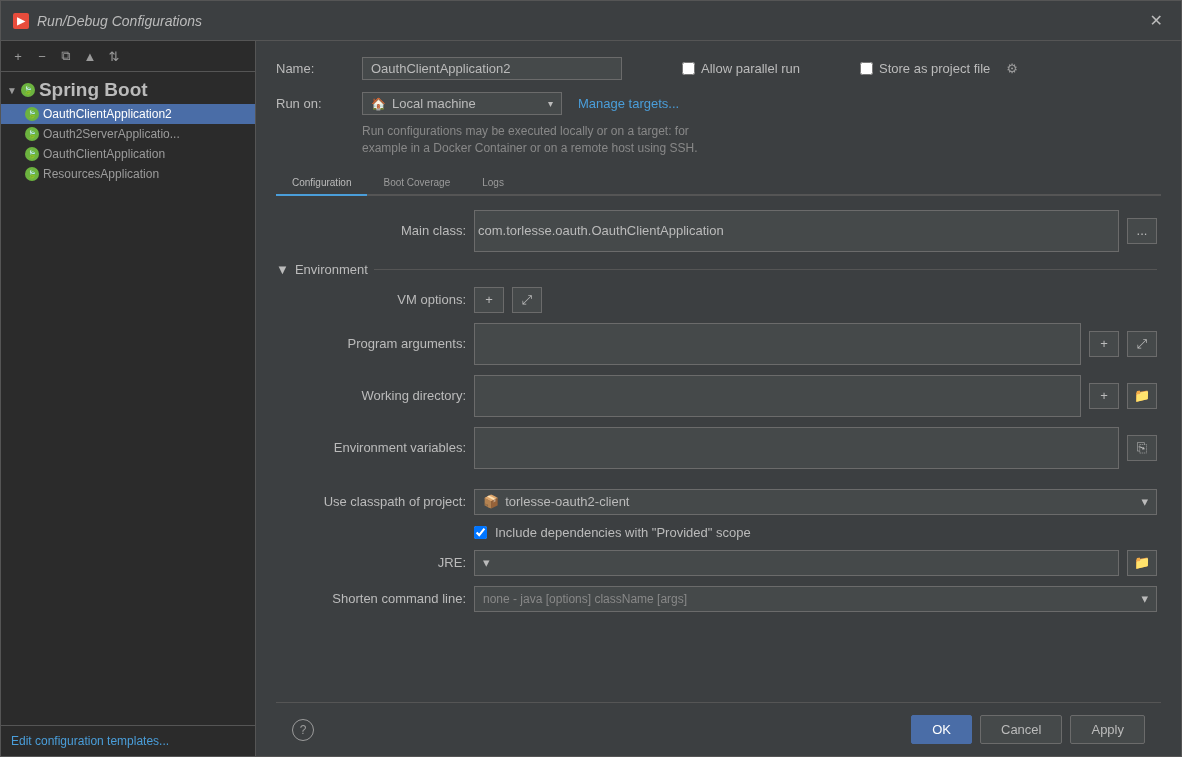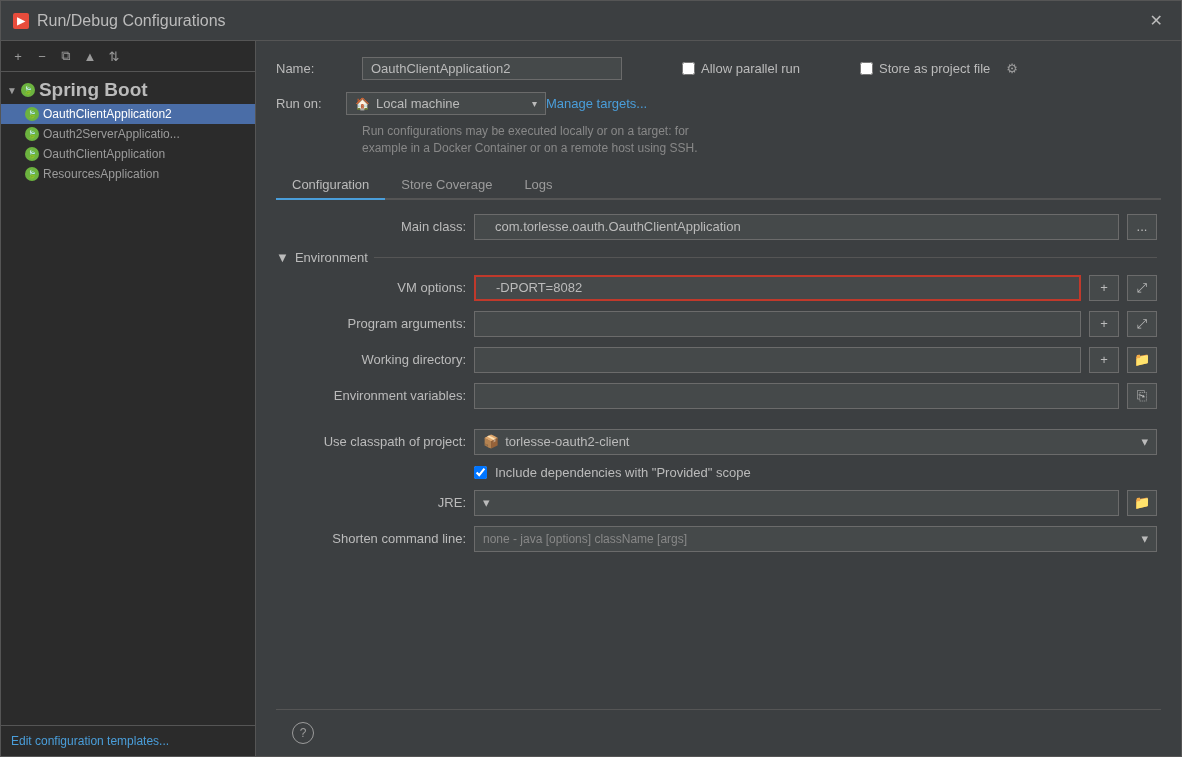--- a/index.html
+++ b/index.html
@@ -46,21 +46,22 @@
       display: flex;
       align-items: center;
       justify-content: center;
       font-size: 10px;
       color: white;
       font-weight: bold;
     }
 
     .title-text {
       color: #bbbbbb;
-      font-size: 16px;
+      font-size: 14px;
+      font-style: italic;
     }
 
     .close-btn {
       cursor: pointer;
       color: #bbbbbb;
       font-size: 16px;
       padding: 2px 6px;
       border-radius: 2px;
     }
 
@@ -201,20 +202,21 @@
       padding-left: 44px;
     }
 
     .checkbox-label input[type=checkbox] {
       accent-color: #4a9eda;
     }
 
     .run-on-row {
       display: flex;
       align-items: center;
+      gap: 16px;
       margin-bottom: 8px;
       flex-shrink: 0;
     }
 
     .dropdown {
       background: #45494a;
       border: 1px solid #6b6b6b;
       color: #bbbbbb;
       padding: 3px 8px;
       font-size: 13px;
@@ -250,21 +252,21 @@
       display: flex;
       border-bottom: 2px solid #555;
       flex-shrink: 0;
       margin-bottom: 14px;
     }
 
     .tab {
       padding: 6px 16px;
       cursor: pointer;
       color: #9b9b9b;
-      font-size: 13px;
+      font-size: 10px;
       border-bottom: 2px solid transparent;
       margin-bottom: -2px;
     }
     .tab.active {
       color: #bbbbbb;
       border-bottom: 2px solid #4a9eda;
     }
 
     
     .config-content {
@@ -286,24 +288,24 @@
       min-width: 190px;
       text-align: right;
       flex-shrink: 0;
     }
 
     .form-input {
       flex: 1;
       background: #45494a;
       border: 1px solid #6b6b6b;
       color: #bbbbbb;
-      padding: 3px 20px;
+      padding: 3px 3px;
       font-size: 13px;
       outline: none;
-      height: 26px;
+      height: 42px;
     }
 
     .form-input.highlighted {
       border: 2px solid #c0392b;
     }
 
     .form-input-btn {
       background: #45494a;
       border: 1px solid #6b6b6b;
       color: #bbbbbb;
@@ -510,41 +512,40 @@
         <span class="manage-targets">Manage targets...</span>
       </div>
 
       <div class="run-description">
         Run configurations may be executed locally or on a target: for<br>
         example in a Docker Container or on a remote host using SSH.
       </div>
 
       <div class="tabs">
         <div class="tab active">Configuration</div>
-        <div class="tab">Store Coverage</div>
+        <div class="tab">Boot Coverage</div>
         <div class="tab">Logs</div>
       </div>
 
       <div class="config-content">
 
         <div class="form-row">
           <span class="form-label">Main class:</span>
           <input class="form-input" type="text" value="com.torlesse.oauth.OauthClientApplication" style="">
           <div class="form-input-btn">...</div>
         </div>
 
         <div class="section-header">
           <span>▼</span>
           <span>Environment</span>
           <div class="section-divider"></div>
         </div>
 
         <div class="form-row">
           <span class="form-label">VM options:</span>
-          <input class="form-input highlighted" type="text" value="-DPORT=8082" style="">
           <div class="form-input-btn">+</div>
           <div class="form-input-btn">⤢</div>
         </div>
 
         <div class="form-row">
           <span class="form-label">Program arguments:</span>
           <input class="form-input" type="text" value="" style="">
           <div class="form-input-btn">+</div>
           <div class="form-input-btn">⤢</div>
         </div>
@@ -593,16 +594,21 @@
           <div class="form-select">
             <span style="color: #888; font-size:12px;">none - java [options] className [args]</span>
             <span>▾</span>
           </div>
         </div>
 
       </div>
 
       <div class="bottom-bar">
         <div class="help-btn">?</div>
+        <div class="action-btns">
+          <button class="btn btn-primary">OK</button>
+          <button class="btn btn-secondary">Cancel</button>
+          <button class="btn btn-apply">Apply</button>
+        </div>
       </div>
     </div>
   </div>
 </div>
 
 </body></html>

